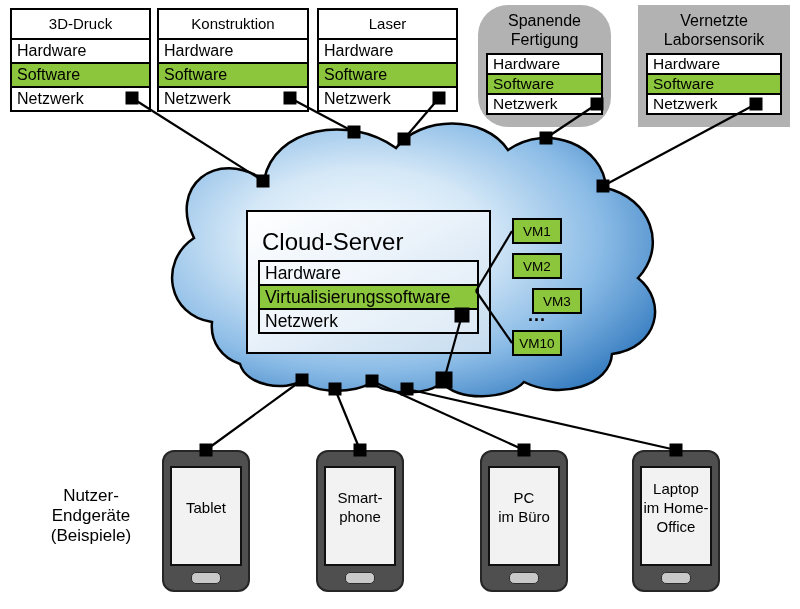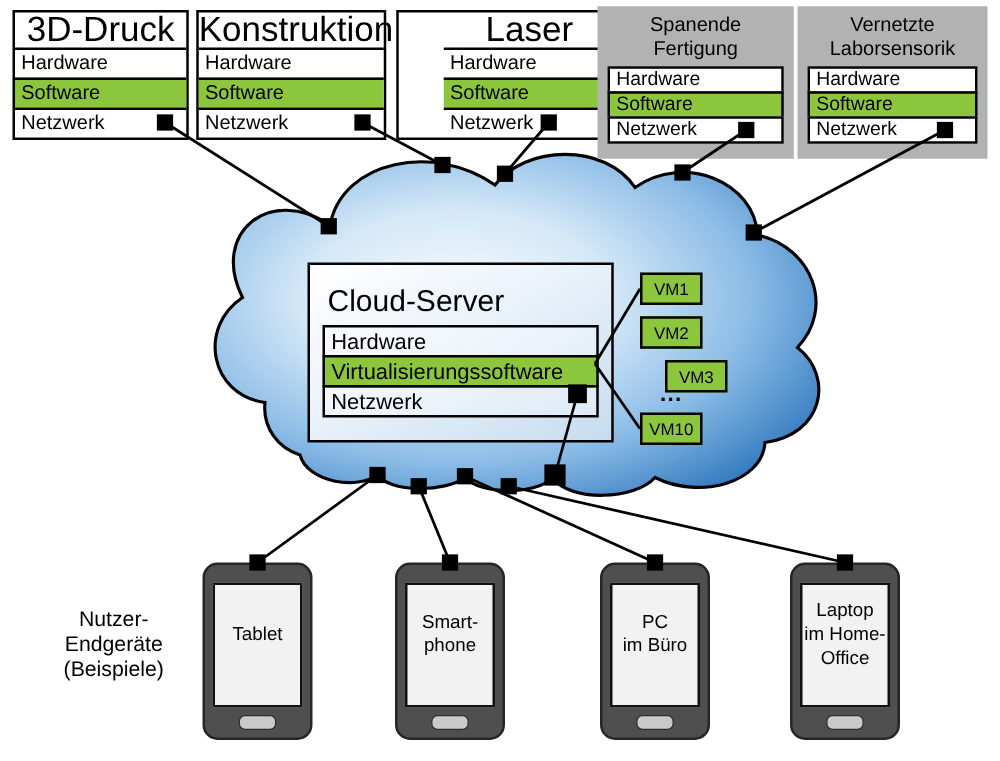--- a/index.html
+++ b/index.html
@@ -5,21 +5,21 @@
   html,body{margin:0;padding:0;background:#fff;}
   .canvas{
     position:relative;width:800px;height:609px;background:#fff;overflow:hidden;
     font-family:"Liberation Sans", sans-serif;color:#000;
   }
   .canvas svg.layer{position:absolute;left:0;top:0;}
   .overlay{pointer-events:none;}
 
   
   .station{position:absolute;background:#fff;border:2px solid #000;box-sizing:content-box;}
-  .station-title{font-size:28px;line-height:28px;text-align:center;white-space:nowrap;}
+  .station-title{font-size:15px;line-height:28px;text-align:center;white-space:nowrap;}
   .lrow{border-top:2px solid #000;height:22px;line-height:22px;font-size:16px;padding-left:5px;}
 
   
   .panel{position:absolute;background:var(--panel_gray,#b2b2b2);padding:6px 0 12px 0;}
   .panel-title{font-size:16px;line-height:19px;text-align:center;margin-bottom:4px;}
   .panel-rows{margin:0 8px;}
   .prow{border:2px solid #000;height:22px;line-height:18px;font-size:15.5px;padding-left:5px;
         background:#fff;box-sizing:border-box;margin-top:-2px;}
   .prow:first-child{margin-top:0;}
 
@@ -84,28 +84,28 @@
     <div class="lrow">Netzwerk</div>
   </div>
 
   <div class="station" style="left:157px;top:8px;width:148px;">
     <div class="station-title">Konstruktion</div>
     <div class="lrow">Hardware</div>
     <div class="lrow green">Software</div>
     <div class="lrow">Netzwerk</div>
   </div>
 
-  <div class="station" style="left:317px;top:8px;width:137px;padding-left:36px;">
+  <div class="station" style="left:317px;top:8px;width:137px;">
     <div class="station-title">Laser</div>
     <div class="lrow">Hardware</div>
     <div class="lrow green">Software</div>
     <div class="lrow">Netzwerk</div>
   </div>
 
-  <div class="panel" style="left:478px;top:5px;width:157px;">
+  <div class="panel" style="left:478px;top:5px;width:133px;border-radius:30px;">
     <div class="panel-title">
       <div>Spanende</div>
       <div>Fertigung</div>
     </div>
     <div class="panel-rows">
       <div class="prow">Hardware</div>
       <div class="prow green">Software</div>
       <div class="prow">Netzwerk</div>
     </div>
   </div>

